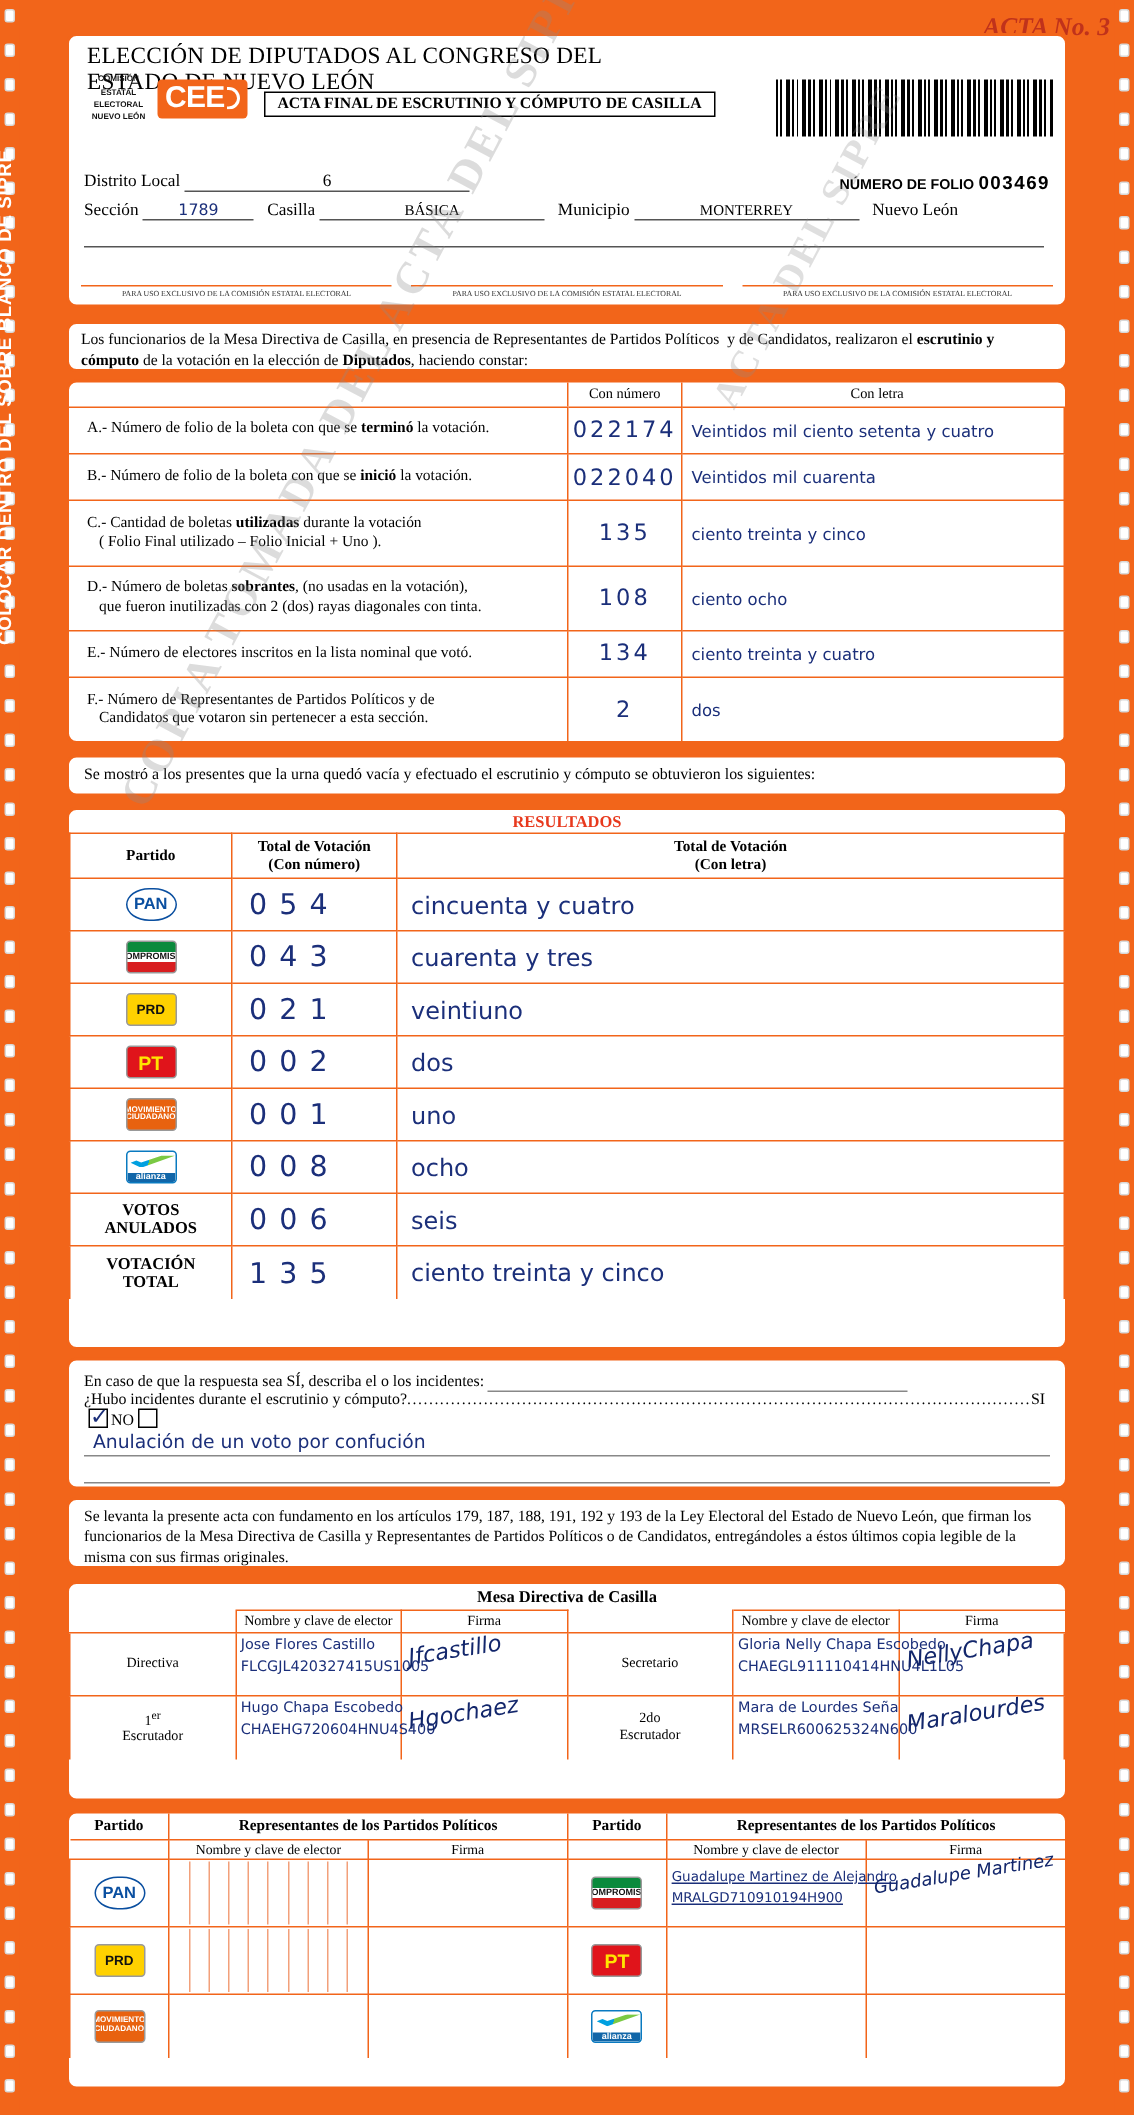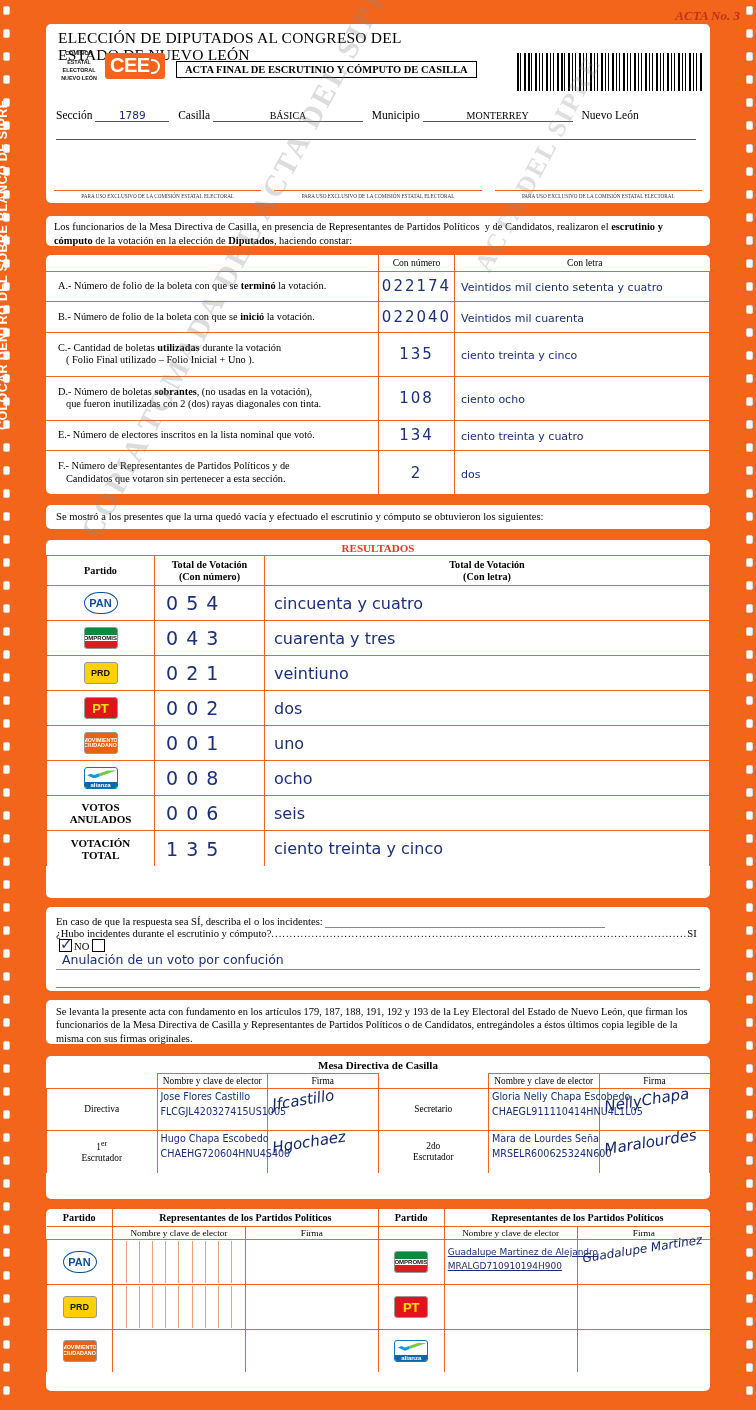--- a/index.html
+++ b/index.html
@@ -31,21 +31,21 @@
     font-weight:bold; font-size:12.5px; color:#ffffff;
     letter-spacing:0.4px;
   }
   
   .sheet {
     position:absolute; left:14px; top:8px; width:728px; height:1394px;
   }
   .acta-no {
     position:absolute; right:2px; top:0px;
     font-family:"Liberation Serif", serif;
-    font-weight:bold; font-size:13px; font-style:italic; color:#c0321b;
+    font-weight:bold; font-size:17px; font-style:italic; color:#c0321b;
   }
   .panel {
     background:#ffffff;
     border:2px solid #f2651a;
     border-radius:7px;
     position:absolute;
   }
   
   #header-panel { left:30px; top:14px; width:668px; height:183px; }
   .title {
@@ -445,20 +445,28 @@
           <div>ESTATAL</div>
           <div>ELECTORAL</div>
           <div>NUEVO LEÓN</div>
         </div>
         <div class="cee-logo"><span>CEE</span><span class="swoosh"></span></div>
       </div>
       <div class="subtitle-box">ACTA FINAL DE ESCRUTINIO Y CÓMPUTO DE CASILLA</div>
       <div class="barcode"></div>
     </div>
 
+    <div class="field-line" style="margin-top:6px;">
+      <span class="lbl">Distrito Local</span>
+      <span class="ul" style="width:190px;">6</span>
+      <span style="float:right;">
+        <span style="font-family:'Liberation Sans',sans-serif;font-size:9.5px;font-weight:bold;">NÚMERO DE FOLIO</span>
+        <span class="folio-num">003469</span>
+      </span>
+    </div>
 
     <div class="field-line">
       <span class="lbl">Sección</span>
       <span class="ul hw" style="width:74px;">1789</span>
       <span class="lbl" style="margin-left:6px;">Casilla</span>
       <span class="ul" style="width:150px;font-size:10px;">BÁSICA</span>
       <span class="lbl" style="margin-left:6px;">Municipio</span>
       <span class="ul" style="width:150px;font-size:10px;">MONTERREY</span>
       <span class="lbl" style="margin-left:6px;">Nuevo León</span>
     </div>

